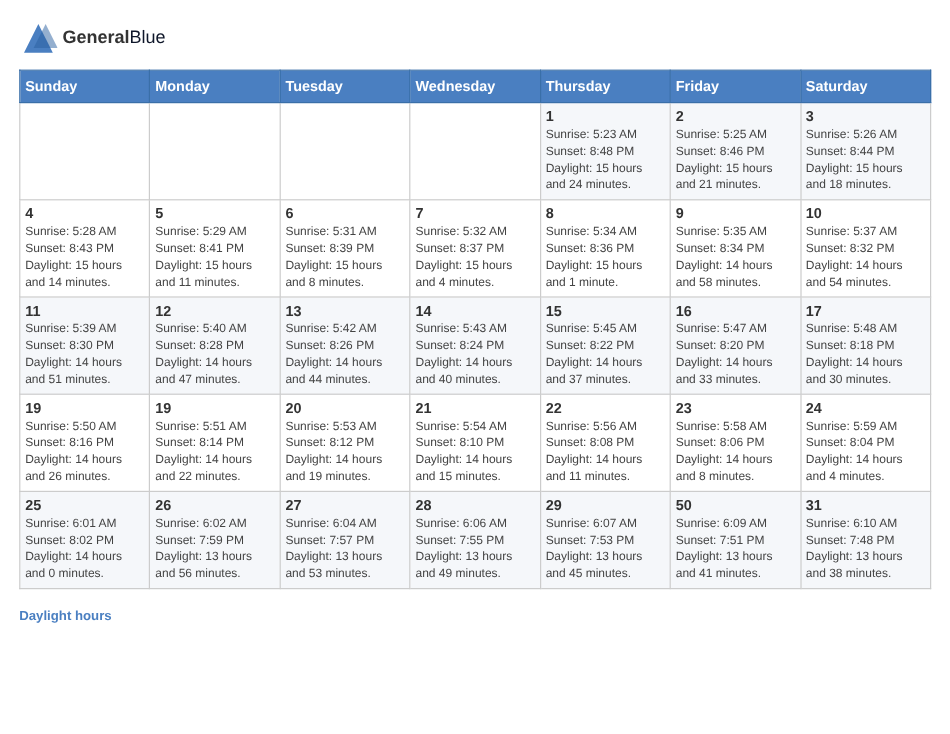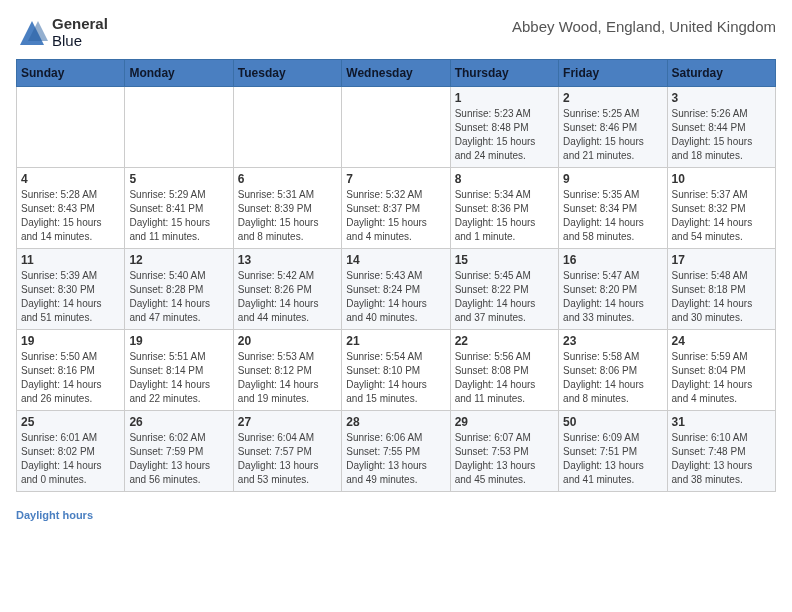--- a/index.html
+++ b/index.html
@@ -16,22 +16,23 @@
       align-items: flex-start;
       margin-bottom: 10px;
     }
     .logo {
       display: flex;
       align-items: center;
       gap: 4px;
     }
     .logo-text {
       display: flex;
-      flex-direction: column;
+      flex-direction: row;
       line-height: 1.1;
+      text-align: right;
     }
     .logo-general {
       font-size: 15px;
       font-weight: bold;
       color: #333;
     }
     .logo-blue {
       font-size: 15px;
       font-weight: normal;
       color: #0f172a;
@@ -53,21 +54,21 @@
       color: #555;
       margin-top: 2px;
     }
     table {
       width: 100%;
       border-collapse: collapse;
       font-size: 11px;
     }
     thead tr th {
       background: #4a7fc1;
-      color: #0f172a;
+      color: #ffffff;
       padding: 6px 4px;
       text-align: left;
       font-size: 12px;
       font-weight: bold;
       border: 1px solid #3a6fa8;
     }
     tbody tr td {
       border: 1px solid #ccc;
       vertical-align: top;
       padding: 4px;
@@ -113,21 +114,20 @@
     <svg class="logo-icon" viewBox="0 0 32 32" xmlns="http://www.w3.org/2000/svg">
       <polygon points="16,4 28,28 4,28" fill="#4a7fc1"></polygon>
       <polygon points="22,4 32,24 12,24" fill="#2a5fa0" opacity="0.5"></polygon>
     </svg>
     <div class="logo-text">
       <span class="logo-general">General</span>
       <span class="logo-blue">Blue</span>
     </div>
   </div>
   <div class="title-area">
-    <div class="subtitle">Abbey Wood, England, United Kingdom</div>
   </div>
 </div>
 
 <table>
   <thead>
     <tr>
     <th>Sunday</th>
         <th>Monday</th>
         <th>Tuesday</th>
         <th>Wednesday</th>

